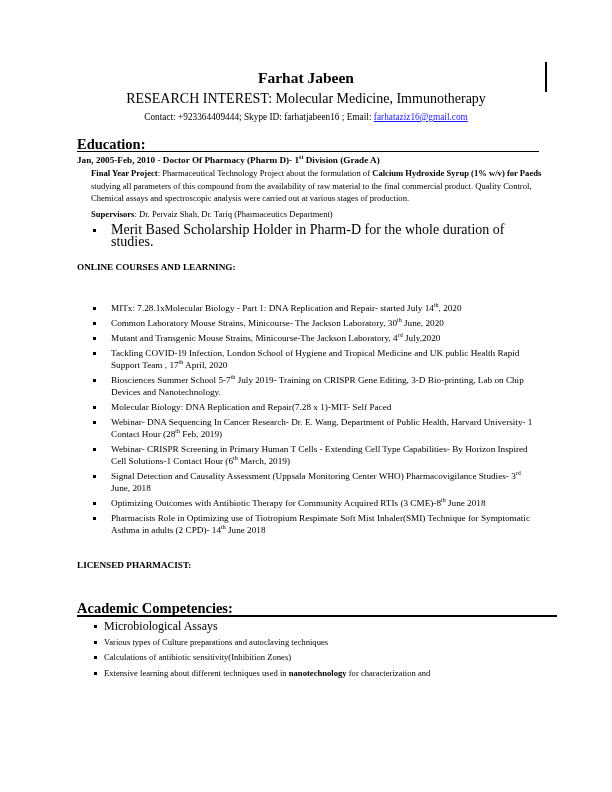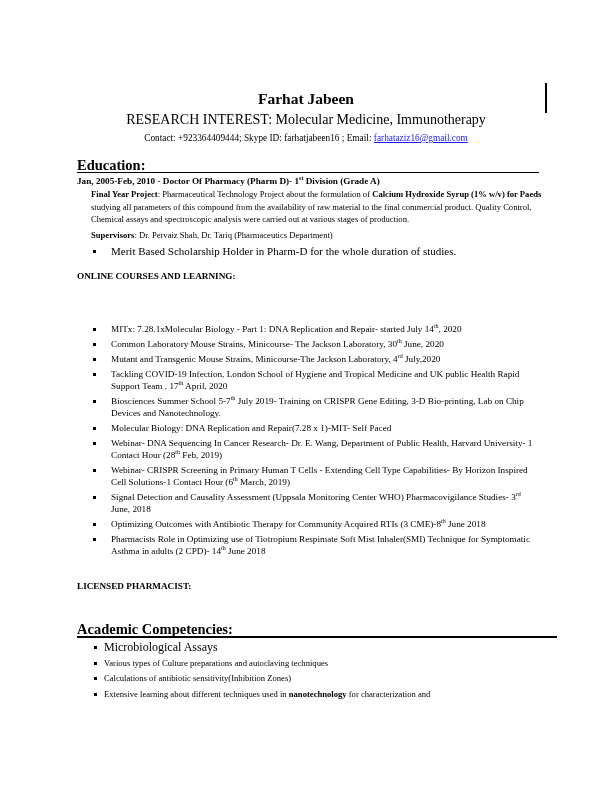--- a/index.html
+++ b/index.html
@@ -1,18 +1,18 @@
 <!DOCTYPE html>
 <html><head>
 <meta charset="utf-8">
 <style>
   html, body { margin: 0; padding: 0; background: #ffffff; }
   body { width: 612px; height: 792px; position: relative; overflow: hidden;
          font-family: "Liberation Serif", "DejaVu Serif", serif; color: #000; }
-  .abs { position: absolute; margin-top: 21px; }
+  .abs { position: absolute; }
   .name { left: 0; width: 612px; top: 69px; text-align: center; font-weight: bold; font-size: 15.5px; }
   .interest { left: 0; width: 612px; top: 91px; text-align: center; font-weight: normal; font-size: 14px; }
   .contact { left: 0; width: 588px; top: 112px; text-align: center; font-size: 9.3px; padding-left: 24px; box-sizing: border-box; }
   .contact a { color: #1a1aff; text-decoration: underline; }
   .vbar { left: 545px; top: 62px; width: 1.5px; height: 30px; background: #000; }
   .h-edu { left: 77px; top: 136px; font-size: 14.5px; font-weight: bold; }
   .rule-edu { left: 77px; top: 151px; width: 462px; height: 1px; background: #000; }
   .rule-acad { left: 77px; top: 615px; width: 480px; height: 2px; background: #000; }
   .h-acad { left: 77px; top: 600px; font-size: 14.5px; font-weight: bold; }
   .txt { font-size: 9.2px; line-height: 13px; }
@@ -41,21 +41,21 @@
 </div>
 
 <div class="abs h-edu">Education:</div>
 <div class="abs rule-edu"></div>
 
 <div class="abs edu-block txt">
   <div class="b"><span>Jan, 2005-Feb, 2010 - Doctor Of Pharmacy (Pharm D)- 1</span><sup>st</sup><span> Division (Grade A)</span></div>
   <div class="indent" style="font-size:8.6px;line-height:12.5px;"><span class="b">Final Year Project</span><span>:   Pharmaceutical Technology Project about the formulation of </span><span class="b">Calcium Hydroxide Syrup (1% w/v) for Paeds</span><span> studying all parameters of this compound from the availability of raw material to the final commercial product. Quality Control, Chemical assays and spectroscopic analysis were carried out at various stages of production.</span></div>
   <div class="indent" style="font-size:8.6px;margin-top:3px;"><span class="b">Supervisors</span><span>: Dr. Pervaiz Shah, Dr. Tariq (Pharmaceutics Department)</span></div>
   <ul class="bullet-list" style="margin-top:3px;">
-    <li style="font-size:11px;">Merit Based Scholarship Holder in Pharm-D for the whole duration of studies.</li>
+    <li style="font-size:14px;">Merit Based Scholarship Holder in Pharm-D for the whole duration of studies.</li>
   </ul>
   <div class="h-small" style="margin-top:13px;">ONLINE COURSES AND LEARNING:</div>
 </div>
 
 <div class="abs courses">
   <ul class="bullet-list" id="courses-list">
       <li><span>MITx: 7.28.1xMolecular Biology - Part 1: DNA Replication and Repair- started July 14</span><sup>th</sup><span>, 2020</span></li>
       <li><span>Common Laboratory Mouse Strains, Minicourse- The Jackson  Laboratory, 30</span><sup>th</sup><span> June, 2020</span></li>
       <li><span>Mutant and Transgenic Mouse Strains, Minicourse-The Jackson Laboratory, 4</span><sup>rd</sup><span> July,2020</span></li>
       <li><span>Tackling COVID-19 Infection, London School of Hygiene and Tropical Medicine and UK public Health Rapid Support Team , 17</span><sup>th</sup><span> April, 2020</span></li>

